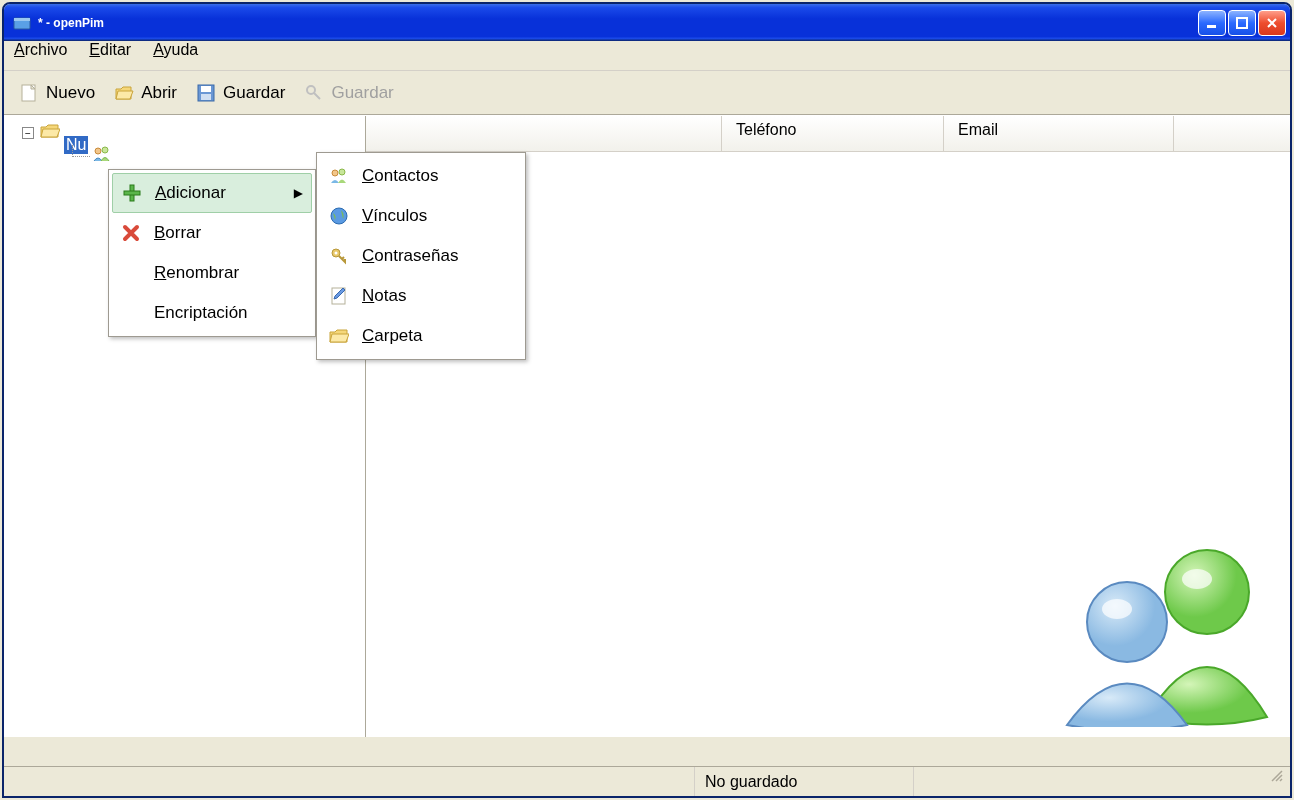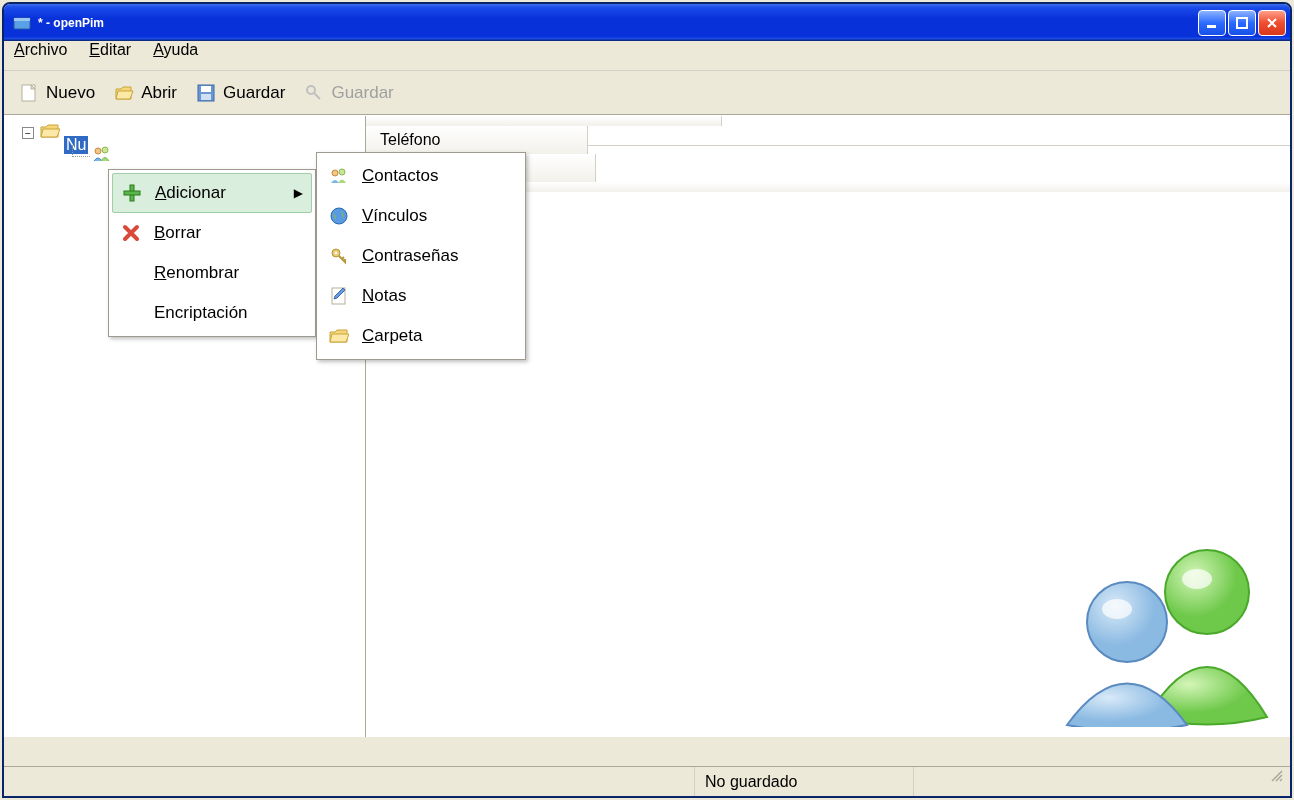--- a/index.html
+++ b/index.html
@@ -85,24 +85,23 @@
   position: relative;
 }
 .tree-row { display: flex; align-items: center; height: 22px; font-size: 16px; }
 .tree-toggle { width: 12px; height: 12px; border: 1px solid #888; display:flex; align-items:center; justify-content:center; font-size: 10px; margin-right: 6px; background:#fff; }
 .tree-folder-icon { margin-right: 4px; }
 .tree-label-sel { background: #316ac5; color: #fff; padding: 0 2px; margin-top: 24px; }
 .tree-child { margin-left: 50px; display: flex; align-items: center; height: 22px; }
 .tree-connector { border-left: 1px dotted #999; border-bottom: 1px dotted #999; width: 18px; height: 12px; margin-right: 2px; margin-top: -8px; }
 .list-panel { flex: 1; background: #fff; position: relative; }
 .col-headers {
-  height: 30px;
+  height: 36px;
   display: flex;
   border-bottom: 1px solid #d4d0c8;
-  flex-direction: column;
 }
 .col-h {
   border-right: 1px solid #d4d0c8;
   padding: 5px 14px;
   font-size: 16px;
   background: linear-gradient(to bottom, #fff 0%, #f2f1eb 100%);
 }
 .statusbar {
   height: 30px;
   background: #ece9d8;

